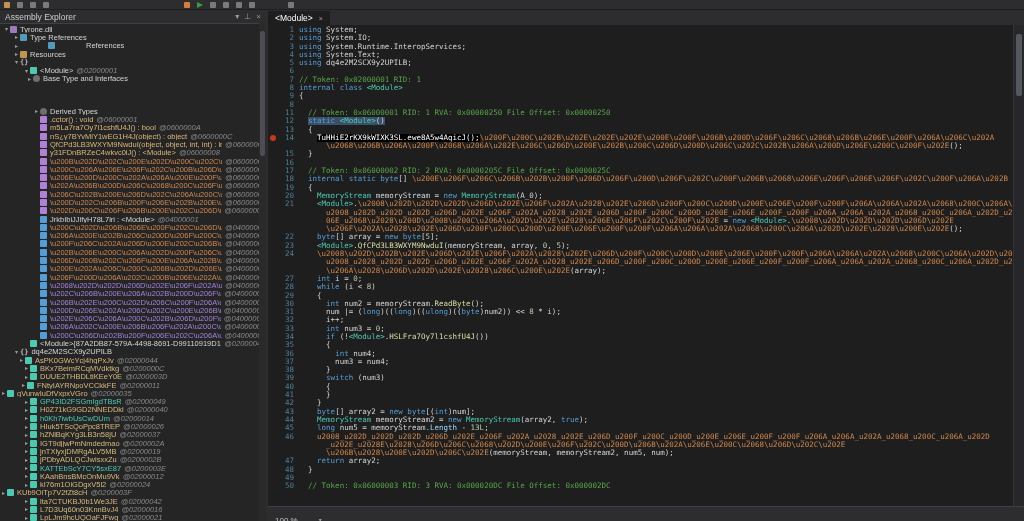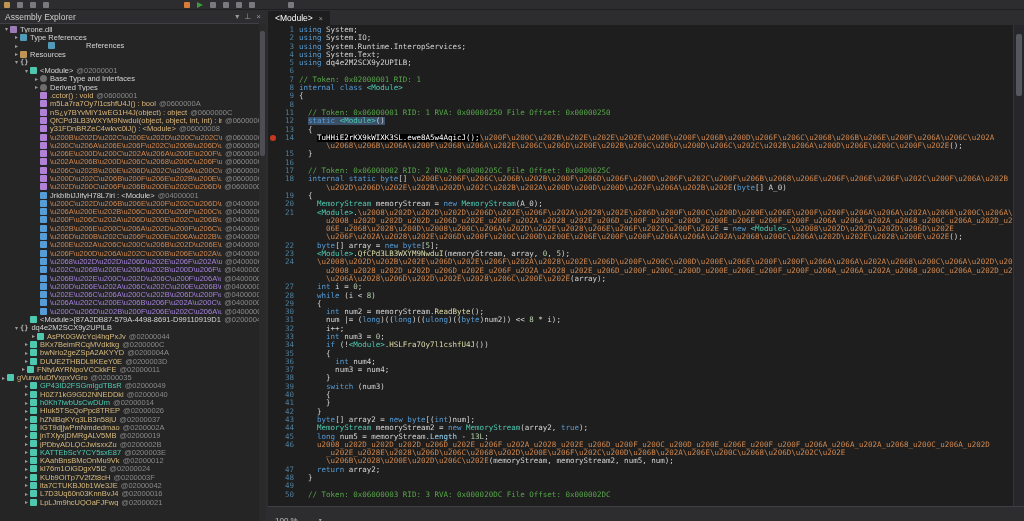--- a/index.html
+++ b/index.html
@@ -27,21 +27,21 @@
   .ic-asm{background:#9B7CB8;}
   .ic-cube{background:#519ABA;}
   .ic-res{background:#C09553;}
   .ic-cls{background:#4EC9B0;}
   .ic-mth{background:#B180D7;}
   .ic-fld{background:#569CD6;}
   .ic-inf{background:#6E6E6E;border-radius:50%;}
   .nsicon{flex:0 0 auto;color:#B8B8B8;font:bold 7px "DejaVu Sans Mono",monospace;margin-right:3px;}
   .tlabel{overflow:hidden;}
   .tw{color:#D4D4D4;} .ty{color:#DCB67A;} .to{color:#D0874F;} .tp{color:#A582DD;} .tg{color:#D7BA7D;} .tt{color:#4EC9B0;}
-  .tsuffix{color:#8A8A8A;margin-left:3px;}
+  .tsuffix{color:#8A8A8A;margin-left:3px;font-style:italic;}
   .lscroll{position:absolute;right:0;top:13px;bottom:0;width:7px;background:#2A2A2B;}
   .lthumb{position:absolute;top:8px;left:1px;width:5px;height:125px;background:#4D4D53;border-radius:2px;}
 
   
   .right{flex:1;display:flex;flex-direction:column;min-width:0;background:#1E1E1E;}
   .tabs{height:15px;flex:0 0 15px;background:#2D2D30;display:flex;align-items:flex-end;}
   .tab{height:14px;background:#1E1E1E;color:#FFFFFF;font-size:8.5px;display:flex;align-items:center;padding:0 7px;gap:6px;}
   .tabx{color:#9A9A9A;font-size:7px;}
   .codewrap{flex:1;position:relative;overflow:hidden;min-height:0;}
   .code{position:absolute;left:0;right:10px;top:0;bottom:0;padding-top:1px;overflow:hidden;}
@@ -117,26 +117,26 @@
             <span class="arr">▾</span>
             <span class="nsicon">{}</span>
             <span class="tlabel tw"></span>
           </div>
           <div class="trow" style="padding-left: 23px;">
             <span class="arr">▾</span>
             <span class="ticon ic-cls"></span>
             <span class="tlabel tw">&lt;Module&gt;</span>
             <span class="tsuffix">@02000001</span>
           </div>
-          <div class="trow" style="padding-left: 33px;">
+          <div class="trow" style="padding-left: 26px;">
             <span class="arr">▸</span>
             <span class="ticon ic-inf"></span>
             <span class="tlabel tw">Base Type and Interfaces</span>
           </div>
-          <div class="trow" style="padding-left: 33px;">
+          <div class="trow" style="padding-left: 33px; margin-top: 24px;">
             <span class="arr">▸</span>
             <span class="ticon ic-inf"></span>
             <span class="tlabel tw">Derived Types</span>
           </div>
           <div class="trow" style="padding-left: 33px;">
             <span class="arr"></span>
             <span class="ticon ic-mth"></span>
             <span class="tlabel ty">.cctor() : void</span>
             <span class="tsuffix">@06000001</span>
           </div>
@@ -300,41 +300,35 @@
             <span class="arr"></span>
             <span class="ticon ic-cls"></span>
             <span class="tlabel tw">&lt;Module&gt;{87A2DB87-579A-4498-8691-D99110919D16}</span>
             <span class="tsuffix">@0200004B</span>
           </div>
           <div class="trow" style="padding-left: 13px;">
             <span class="arr">▾</span>
             <span class="nsicon">{}</span>
             <span class="tlabel tw">dq4e2M2SCX9y2UPILB</span>
           </div>
-          <div class="trow" style="padding-left: 30px;">
+          <div class="trow" style="padding-left: 18px;">
             <span class="arr">▸</span>
             <span class="ticon ic-cls"></span>
             <span class="tlabel tg">AsPK0GWcYcj4hgPxJv</span>
             <span class="tsuffix">@02000044</span>
           </div>
           <div class="trow" style="padding-left: 23px;">
             <span class="arr">▸</span>
             <span class="ticon ic-cls"></span>
             <span class="tlabel tg">BKx7BeimRCqMVdktkg</span>
             <span class="tsuffix">@0200000C</span>
           </div>
           <div class="trow" style="padding-left: 23px;">
             <span class="arr">▸</span>
             <span class="ticon ic-cls"></span>
-            <span class="tlabel tg">bwNrio2geZSpA2AKYYD</span>
-            <span class="tsuffix">@0200004A</span>
-          </div>
-          <div class="trow" style="padding-left: 23px;">
-            <span class="arr">▸</span>
-            <span class="ticon ic-cls"></span>
             <span class="tlabel tg">DUUE2THBDLtiKEeY0E</span>
             <span class="tsuffix">@0200003D</span>
           </div>
           <div class="trow" style="padding-left: 20px;">
             <span class="arr">▸</span>
             <span class="ticon ic-cls"></span>
             <span class="tlabel tg">FNtyIAYRNpoVCCkkFE</span>
             <span class="tsuffix">@02000011</span>
           </div>
           <div class="trow" style="">
@@ -402,21 +396,21 @@
             <span class="ticon ic-cls"></span>
             <span class="tlabel tg">KAahBnsBMcOnMu9Vk</span>
             <span class="tsuffix">@02000012</span>
           </div>
           <div class="trow" style="padding-left: 23px;">
             <span class="arr">▸</span>
             <span class="ticon ic-cls"></span>
             <span class="tlabel tg">kI76m1OiGDgxV5l2</span>
             <span class="tsuffix">@02000024</span>
           </div>
-          <div class="trow" style="padding-left: 23px;">
+          <div class="trow" style="">
             <span class="arr">▸</span>
             <span class="ticon ic-cls"></span>
             <span class="tlabel tg">KUb9OiTp7V2fZt8cH</span>
             <span class="tsuffix">@0200003F</span>
           </div>
           <div class="trow" style="padding-left: 23px;">
             <span class="arr">▸</span>
             <span class="ticon ic-cls"></span>
             <span class="tlabel tg">lta7CTUKBJ0b1We3JE</span>
             <span class="tsuffix">@02000042</span>
@@ -472,21 +466,20 @@
             <div class="crow"><span class="gut"></span><span class="lno">8</span><span class="cl"></span></div>
             <div class="crow"><span class="gut"></span><span class="lno">11</span><span class="cl"><span class="sg-p">  </span><span class="sg-c">// Token: 0x06000001 RID: 1 RVA: 0x00000250 File Offset: 0x00000250</span></span></div>
             <div class="crow"><span class="gut"></span><span class="lno">12</span><span class="cl"><span class="sg-p">  </span><span class="sg-k sg-sel">static </span><span class="sg-t sg-sel">&lt;Module&gt;</span><span class="sg-p sg-sel">()</span></span></div>
             <div class="crow"><span class="gut"></span><span class="lno">13</span><span class="cl"><span class="sg-p">  {</span></span></div>
             <div class="crow"><span class="gut"><span class="bpdot"></span></span><span class="lno">14</span><span class="cl"><span class="sg-p">    </span><span class="sg-red">TuHHiE2rKX9kWIXK3SL.ewe8A5w4AqicJ();</span><span class="sg-o">\u200F\u200C\u202B\u202E\u202E\u202E\u200E\u200F\u206B\u200D\u206F\u206C\u2068\u206B\u206E\u200F\u206A\u206C\u202A</span></span></div>
             <div class="crow"><span class="gut"></span><span class="lno"></span><span class="cl"><span class="sg-p">      </span><span class="sg-o">\u2068\u206B\u206A\u200F\u2068\u206A\u202E\u206C\u206D\u200E\u202B\u200C\u206D\u200D\u206C\u202C\u202B\u206A\u200D\u206E\u200C\u200F\u202E</span><span class="sg-p">();</span></span></div>
             <div class="crow"><span class="gut"></span><span class="lno">15</span><span class="cl"><span class="sg-p">  }</span></span></div>
             <div class="crow"><span class="gut"></span><span class="lno">16</span><span class="cl"></span></div>
             <div class="crow"><span class="gut"></span><span class="lno">17</span><span class="cl"><span class="sg-p">  </span><span class="sg-c">// Token: 0x06000002 RID: 2 RVA: 0x0000205C File Offset: 0x0000025C</span></span></div>
             <div class="crow"><span class="gut"></span><span class="lno">18</span><span class="cl"><span class="sg-p">  </span><span class="sg-k">internal static byte</span><span class="sg-p">[] </span><span class="sg-o">\u200E\u206F\u206C\u206B\u202B\u200F\u206D\u206F\u200D\u206F\u202C\u200F\u206B\u2068\u206E\u206F\u206E\u206F\u202C\u200F\u206A\u202B</span></span></div>
-            <div class="crow"><span class="gut"></span><span class="lno"></span><span class="cl"><span class="sg-p">      </span><span class="sg-o">\u202D\u206D\u202E\u202B\u202D\u202C\u202B\u202A\u200D\u200D\u200D\u202F\u206A\u202B\u202E</span><span class="sg-p">(</span><span class="sg-k">byte</span><span class="sg-p">[] A_0)</span></span></div>
             <div class="crow"><span class="gut"></span><span class="lno">19</span><span class="cl"><span class="sg-p">  {</span></span></div>
             <div class="crow"><span class="gut"></span><span class="lno">20</span><span class="cl"><span class="sg-p">    </span><span class="sg-t">MemoryStream</span><span class="sg-p"> memoryStream = </span><span class="sg-k">new </span><span class="sg-t">MemoryStream</span><span class="sg-p">(A_0);</span></span></div>
             <div class="crow"><span class="gut"></span><span class="lno">21</span><span class="cl"><span class="sg-p">    </span><span class="sg-t">&lt;Module&gt;</span><span class="sg-p">.</span><span class="sg-o">\u2008\u202D\u202D\u202D\u206D\u202E\u206F\u202A\u2028\u202E\u206D\u200F\u200C\u200D\u200E\u206E\u200F\u200F\u206A\u206A\u202A\u2068\u200C\u206A\u202D\u202E\u2028</span></span></div>
             <div class="crow"><span class="gut"></span><span class="lno"></span><span class="cl"><span class="sg-o">      u2008_u202D_u202D_u202D_u206D_u202E_u206F_u202A_u2028_u202E_u206D_u200F_u200C_u200D_u200E_u206E_u200F_u200F_u206A_u206A_u202A_u2068_u200C_u206A_u202D_u202E_u2</span></span></div>
             <div class="crow"><span class="gut"></span><span class="lno"></span><span class="cl"><span class="sg-o">      06E_u2068\u2028\u200D\u2008\u200C\u206A\u202D\u202E\u2028\u206E\u206F\u202C\u200F\u202E</span><span class="sg-p"> = </span><span class="sg-k">new </span><span class="sg-t">&lt;Module&gt;</span><span class="sg-p">.</span><span class="sg-o">\u2008\u202D\u202D\u202D\u206D\u202E</span></span></div>
             <div class="crow"><span class="gut"></span><span class="lno"></span><span class="cl"><span class="sg-o">      \u206F\u202A\u2028\u202E\u206D\u200F\u200C\u200D\u200E\u206E\u200F\u200F\u206A\u206A\u202A\u2068\u200C\u206A\u202D\u202E\u2028\u200E\u202E</span><span class="sg-p">();</span></span></div>
             <div class="crow"><span class="gut"></span><span class="lno">22</span><span class="cl"><span class="sg-p">    </span><span class="sg-k">byte</span><span class="sg-p">[] array = </span><span class="sg-k">new byte</span><span class="sg-p">[</span><span class="sg-d">5</span><span class="sg-p">];</span></span></div>
             <div class="crow"><span class="gut"></span><span class="lno">23</span><span class="cl"><span class="sg-p">    </span><span class="sg-t">&lt;Module&gt;</span><span class="sg-p">.</span><span class="sg-m">QfCPd3LB3WXYM9NwduI</span><span class="sg-p">(memoryStream, array, </span><span class="sg-d">0</span><span class="sg-p">, </span><span class="sg-d">5</span><span class="sg-p">);</span></span></div>
             <div class="crow"><span class="gut"></span><span class="lno">24</span><span class="cl"><span class="sg-p">    </span><span class="sg-o">\u2008\u202D\u202B\u202E\u206D\u202E\u206F\u202A\u2028\u202E\u206D\u200F\u200C\u200D\u200E\u206E\u200F\u200F\u206A\u206A\u202A\u2068\u200C\u206A\u202D\u202E\u2028\u206E</span></span></div>
             <div class="crow"><span class="gut"></span><span class="lno"></span><span class="cl"><span class="sg-o">      u2008_u2028_u202D_u202D_u206D_u202E_u206F_u202A_u2028_u202E_u206D_u200F_u200C_u200D_u200E_u206E_u200F_u200F_u206A_u206A_u202A_u2068_u200C_u206A_u202D_u202E</span></span></div>

